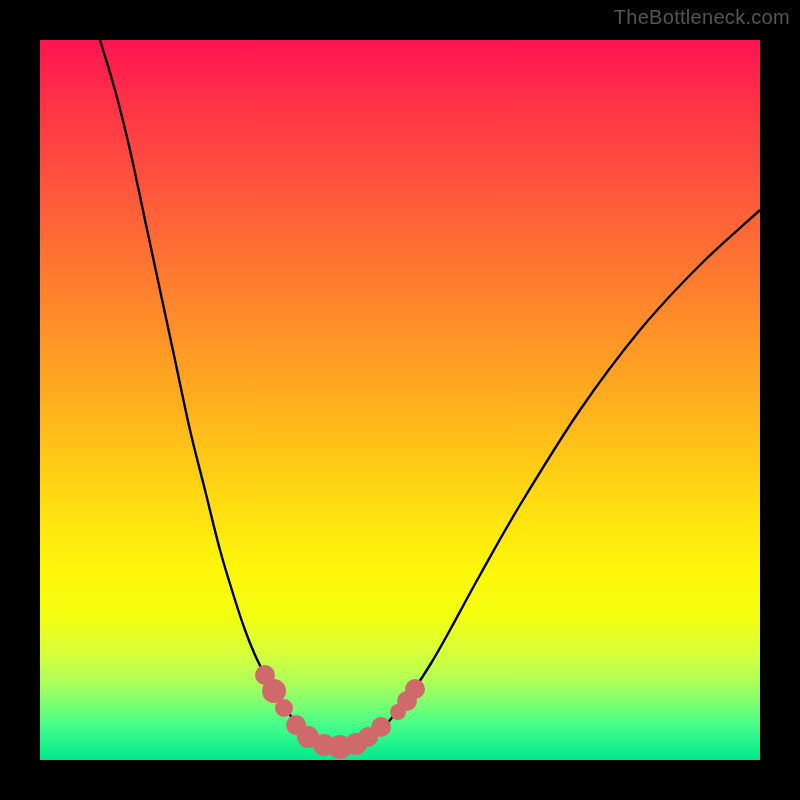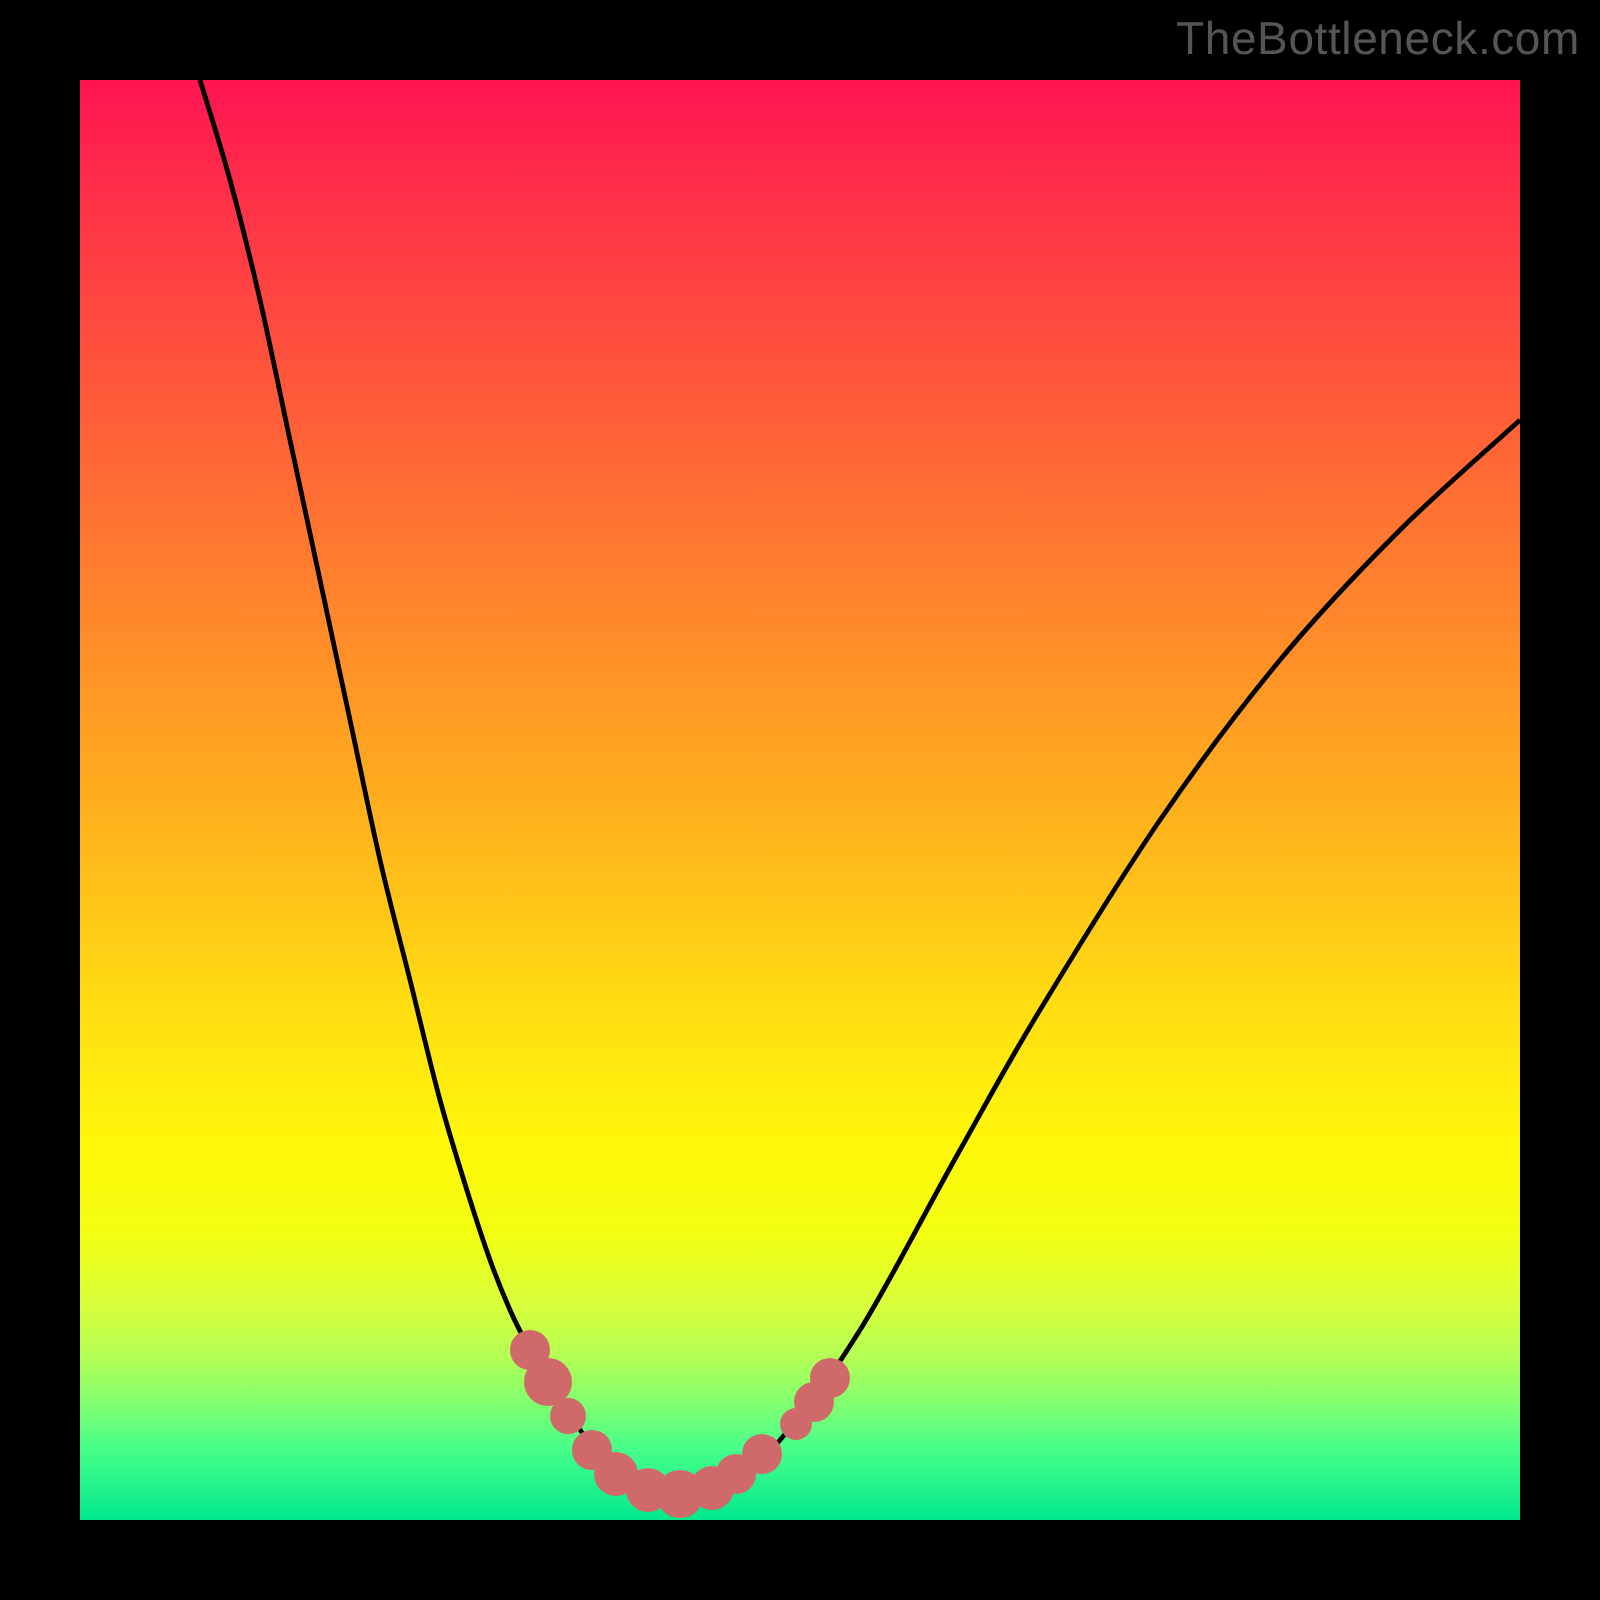--- a/index.html
+++ b/index.html
@@ -37,21 +37,21 @@
       #7fff70 92%,
       #48ff8a 95%,
       #00e88c 100%
     );
   }
   .watermark {
     position: absolute;
     top: 6px;
     right: 10px;
     color: #555;
-    font-size: 23px;
+    font-size: 20px;
     letter-spacing: 0.3px;
     user-select: none;
   }
   svg.curve {
     position: absolute;
     left: 0;
     top: 0;
     width: 720px;
     height: 720px;
   }

